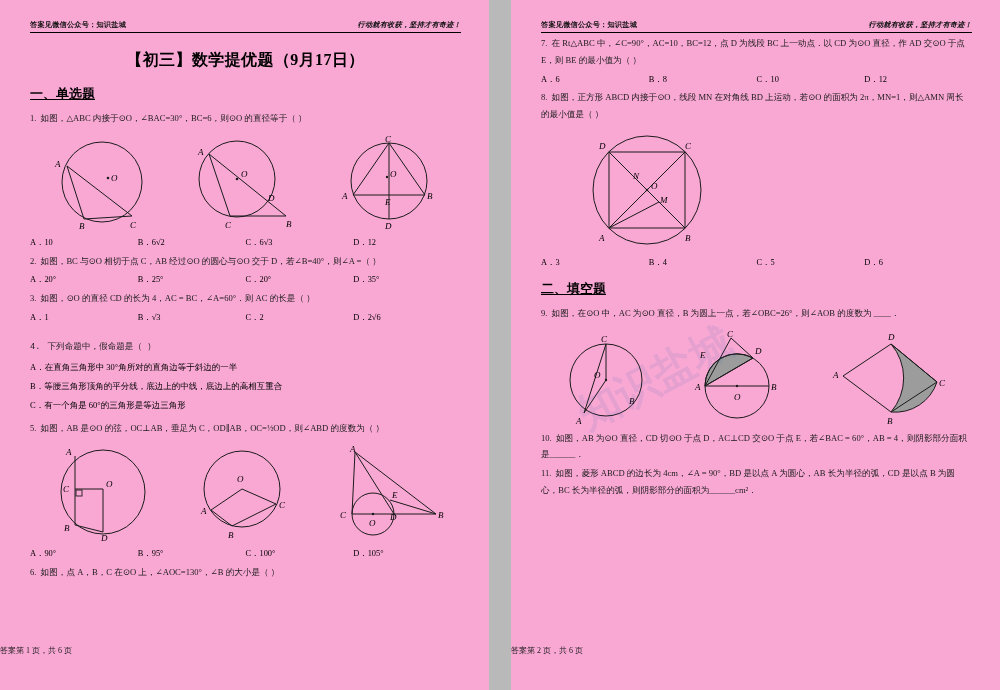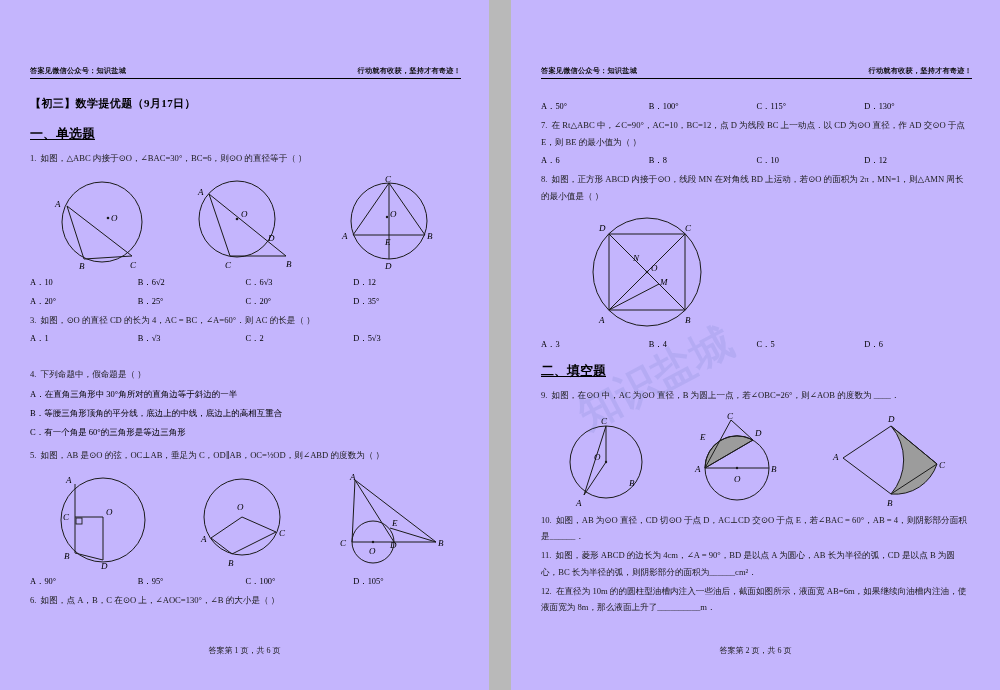--- a/index.html
+++ b/index.html
@@ -5,55 +5,55 @@
   html,body{margin:0;padding:0;}
   body{
     width:1000px;height:690px;
     background:#b9b9b9;
     font-family:"Liberation Serif","DejaVu Serif",serif;
     overflow:hidden;
   }
   .sheet-wrap{display:flex;width:1000px;height:690px;}
   .page{
     position:relative;
-    background:#c4b5fd;
+    background:#f9a8d4;
     height:690px;
     box-sizing:border-box;
     overflow:hidden;
   }
   .page.left{width:489px;padding:0 0 0 0;}
   .gutter{width:22px;height:690px;background:#b9b9b9;}
   .page.right{width:489px;}
   .inner{position:relative;padding:20px 28px 0 30px;height:670px;box-sizing:border-box;}
 
   
   .runhead{
     display:flex;justify-content:space-between;align-items:flex-end;
     font-size:7.2px;font-weight:bold;color:#111;
     border-bottom:1.2px solid #000;
     padding-bottom:2px;
     letter-spacing:.2px;
   }
   .runhead .rh-left{border-bottom:0;}
-  .runhead .rh-right{margin-top:46px;}
+  .runhead .rh-right{font-style:italic;}
 
   .doc-title{
-    text-align:left;font-weight:bold;font-size:11px;color:#000;
+    text-align:center;font-weight:bold;font-size:16px;color:#000;
     margin:17px 0 14px 0;letter-spacing:.4px;
   }
   .sec-title{font-weight:bold;font-size:13px;margin:9px 0 7px 0;text-decoration:underline;}
   .q{font-size:8.6px;line-height:1.95;color:#1b1b1b;margin:2px 0;}
   .q .idx{margin-right:2px;}
   .opts{display:flex;font-size:8.4px;margin:3px 0 2px 0;line-height:1.9;}
   .opts .op{width:25%;}
   .opt-list .op{display:block;width:auto;margin:2.5px 0;font-size:8.5px;line-height:1.95;}
   .figrow{display:flex;justify-content:space-around;align-items:flex-end;margin:6px 0 4px 0;}
   .figrow svg{display:block;}
   .footer{
-    position:absolute;left:0;right:0;bottom:14px;text-align:center;
+    position:absolute;left:0;right:0;bottom:14px;
     font-size:8px;color:#1b1b1b;
   }
   .wm{
     position:absolute;pointer-events:none;opacity:.10;
     font-size:42px;font-weight:bold;color:#3b5fa8;
     transform:rotate(-28deg);white-space:nowrap;
   }
   text{font-family:"Liberation Serif",serif;}
 </style>
 </head>
@@ -121,39 +121,43 @@
         </svg>
       </div>
 
       <div class="opts">
         <span class="op">A．10</span>
         <span class="op">B．6√2</span>
         <span class="op">C．6√3</span>
         <span class="op">D．12</span>
       </div>
 
+      <div class="q">
+        <span class="idx">2.</span>
+        <span>如图，BC 与⊙O 相切于点 C，AB 经过⊙O 的圆心与⊙O 交于 D，若∠B=40°，则∠A =（   ）</span>
+      </div>
       <div class="opts">
         <span class="op">A．20°</span>
         <span class="op">B．25°</span>
         <span class="op">C．20°</span>
         <span class="op">D．35°</span>
       </div>
 
       <div class="q">
         <span class="idx">3.</span>
         <span>如图，⊙O 的直径 CD 的长为 4，AC = BC，∠A=60°．则 AC 的长是（   ）</span>
       </div>
       <div class="opts">
         <span class="op">A．1</span>
         <span class="op">B．√3</span>
         <span class="op">C．2</span>
-        <span class="op">D．5√3</span>
-      </div>
-
-      <div class="q" style="margin-top:19px;">
+        <span class="op">D．2√6</span>
+      </div>
+
+      <div class="q" style="margin-top:13px;font-family:Liberation Mono, monospace;">
         <span class="idx">4.</span>
         <span>下列命题中，假命题是（   ）</span>
       </div>
       <div class="opts opt-list" style="display:block;">
         <span class="op">A．在直角三角形中 30°角所对的直角边等于斜边的一半</span>
         <span class="op">B．等腰三角形顶角的平分线，底边上的中线，底边上的高相互重合</span>
         <span class="op">C．有一个角是 60°的三角形是等边三角形</span>
       </div>
 
       <div class="q" style="margin-top:6px;">
@@ -225,26 +229,20 @@
   <div class="gutter"></div>
 
   <div class="page right">
     <div class="inner">
 
       <div class="runhead">
         <span class="rh-left">答案见微信公众号：知识盐城</span>
         <span class="rh-right">行动就有收获，坚持才有奇迹！</span>
       </div>
 
-      <div class="opts" style="margin-top:20px;">
-        <span class="op">A．50°</span>
-        <span class="op">B．100°</span>
-        <span class="op">C．115°</span>
-        <span class="op">D．130°</span>
-      </div>
 
       <div class="q">
         <span class="idx">7.</span>
         <span>在 Rt△ABC 中，∠C=90°，AC=10，BC=12，点 D 为线段 BC 上一动点．以 CD 为⊙O 直径，作 AD 交⊙O 于点 E，则 BE 的最小值为（   ）</span>
       </div>
       <div class="opts">
         <span class="op">A．6</span>
         <span class="op">B．8</span>
         <span class="op">C．10</span>
         <span class="op">D．12</span>
@@ -334,24 +332,20 @@
       <div class="q">
         <span class="idx">10.</span>
         <span>如图，AB 为⊙O 直径，CD 切⊙O 于点 D，AC⊥CD 交⊙O 于点 E，若∠BAC = 60°，AB = 4，则阴影部分面积是______．</span>
       </div>
 
       <div class="q">
         <span class="idx">11.</span>
         <span>如图，菱形 ABCD 的边长为 4cm，∠A = 90°，BD 是以点 A 为圆心，AB 长为半径的弧，CD 是以点 B 为圆心，BC 长为半径的弧，则阴影部分的面积为______cm²．</span>
       </div>
 
-      <div class="q">
-        <span class="idx">12.</span>
-        <span>在直径为 10m 的的圆柱型油槽内注入一些油后，截面如图所示，液面宽 AB=6m，如果继续向油槽内注油，使液面宽为 8m，那么液面上升了__________m．</span>
-      </div>
 
       <div class="wm" style="left:60px;top:350px;">知识盐城</div>
 
       <div class="footer">答案第 2 页，共 6 页</div>
     </div>
   </div>
 
 </div>
 
 </body></html>

